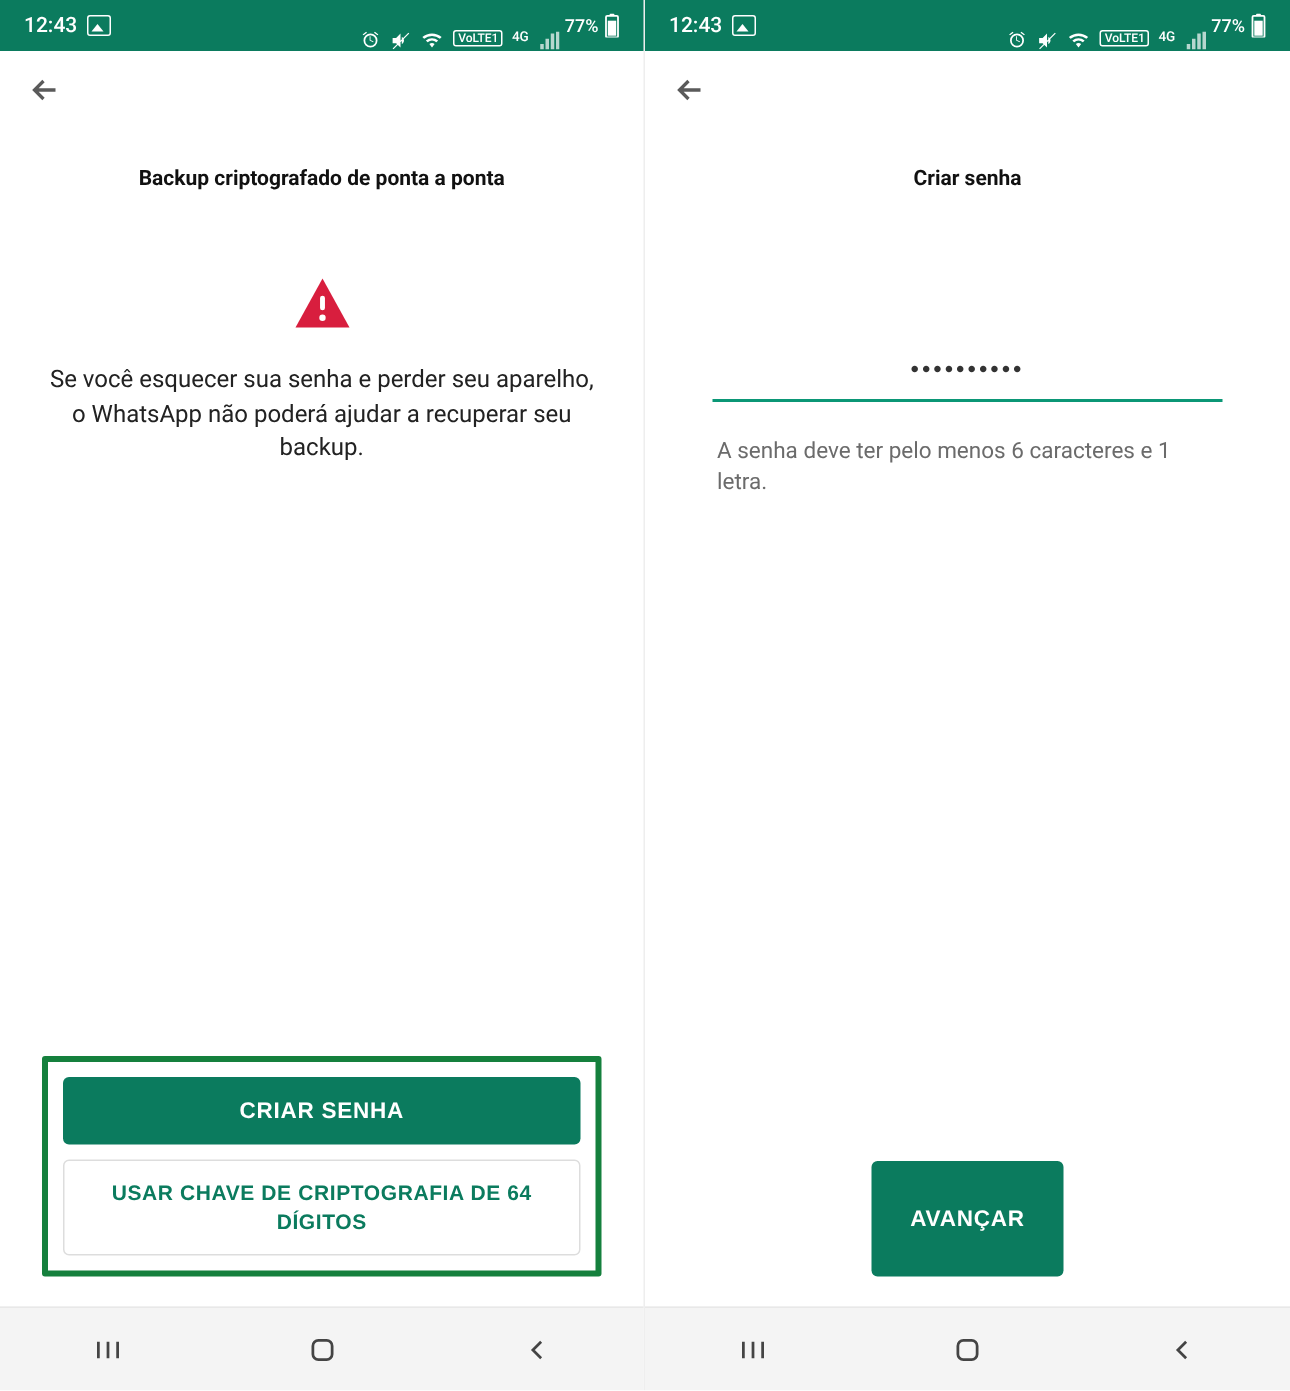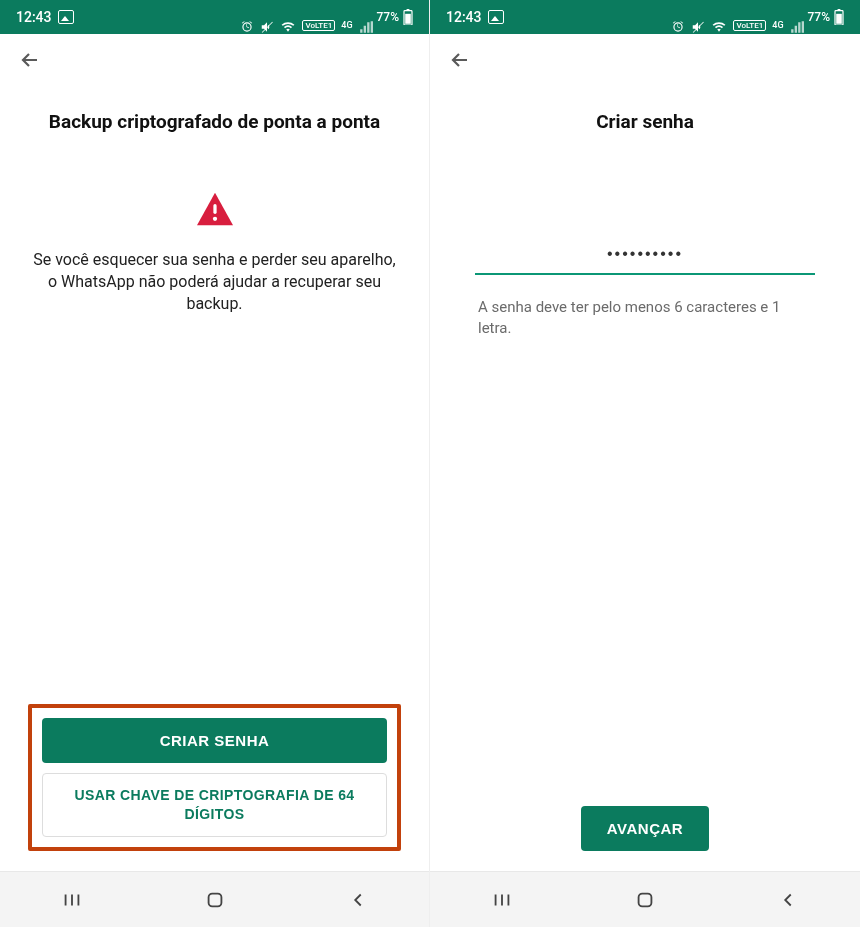--- a/index.html
+++ b/index.html
@@ -50,21 +50,21 @@
     
     .content {
       flex: 1;
       display: flex;
       flex-direction: column;
       padding: 0 28px;
     }
     
     .page-title {
       text-align: center;
-      font-size: 19px;
+      font-size: 14px;
       font-weight: 700;
       color: #111;
       margin-top: 20px;
       line-height: 1.3;
     }
     
     .info-block {
       text-align: center;
       margin-top: 48px;
     }
@@ -87,21 +87,21 @@
     .warn-block .icon-wrap {
       margin-bottom: 22px;
       display: flex;
       justify-content: center;
     }
     
     .button-area {
       margin-top: auto;
       margin-bottom: 20px;
       padding: 10px;
-      border: 4px solid #c2410c;
+      border: 4px solid #15803d;
       border-radius: 2px;
     }
     .button-area-nohighlight {
       margin-top: auto;
       margin-bottom: 20px;
       display: flex;
       justify-content: center;
     }
     .btn-primary {
       background: #0b7b5e;
@@ -127,21 +127,21 @@
       font-weight: 700;
       letter-spacing: 0.4px;
       cursor: pointer;
       line-height: 1.35;
     }
     .btn-advance {
       background: #0b7b5e;
       color: #fff;
       border: none;
       border-radius: 4px;
-      padding: 14px 26px;
+      padding: 30px 26px;
       font-size: 15px;
       font-weight: 600;
       letter-spacing: 0.5px;
       cursor: pointer;
     }
     
     .password-field-wrap {
       margin-top: 100px;
       display: flex;
       flex-direction: column;

